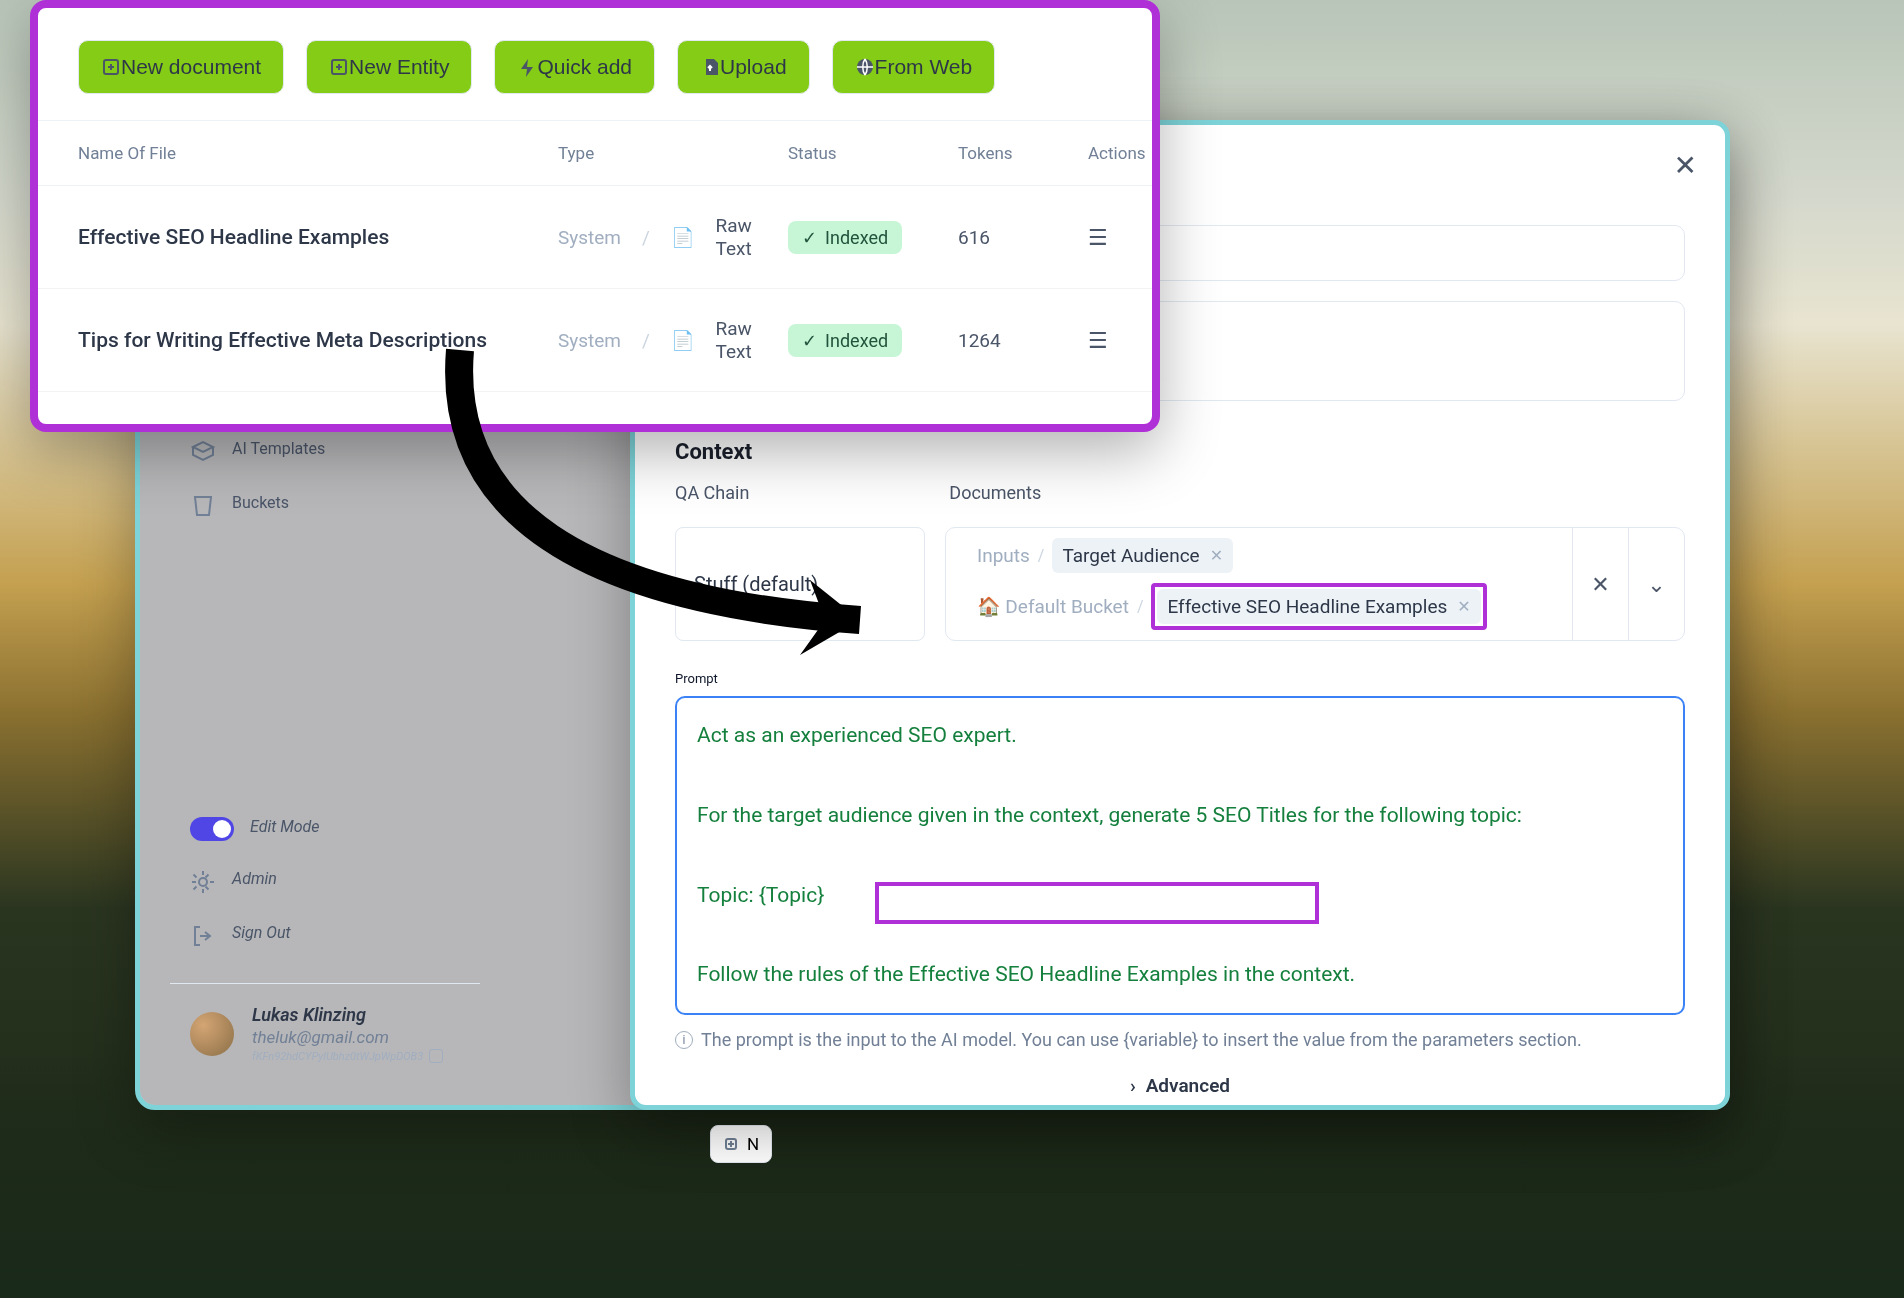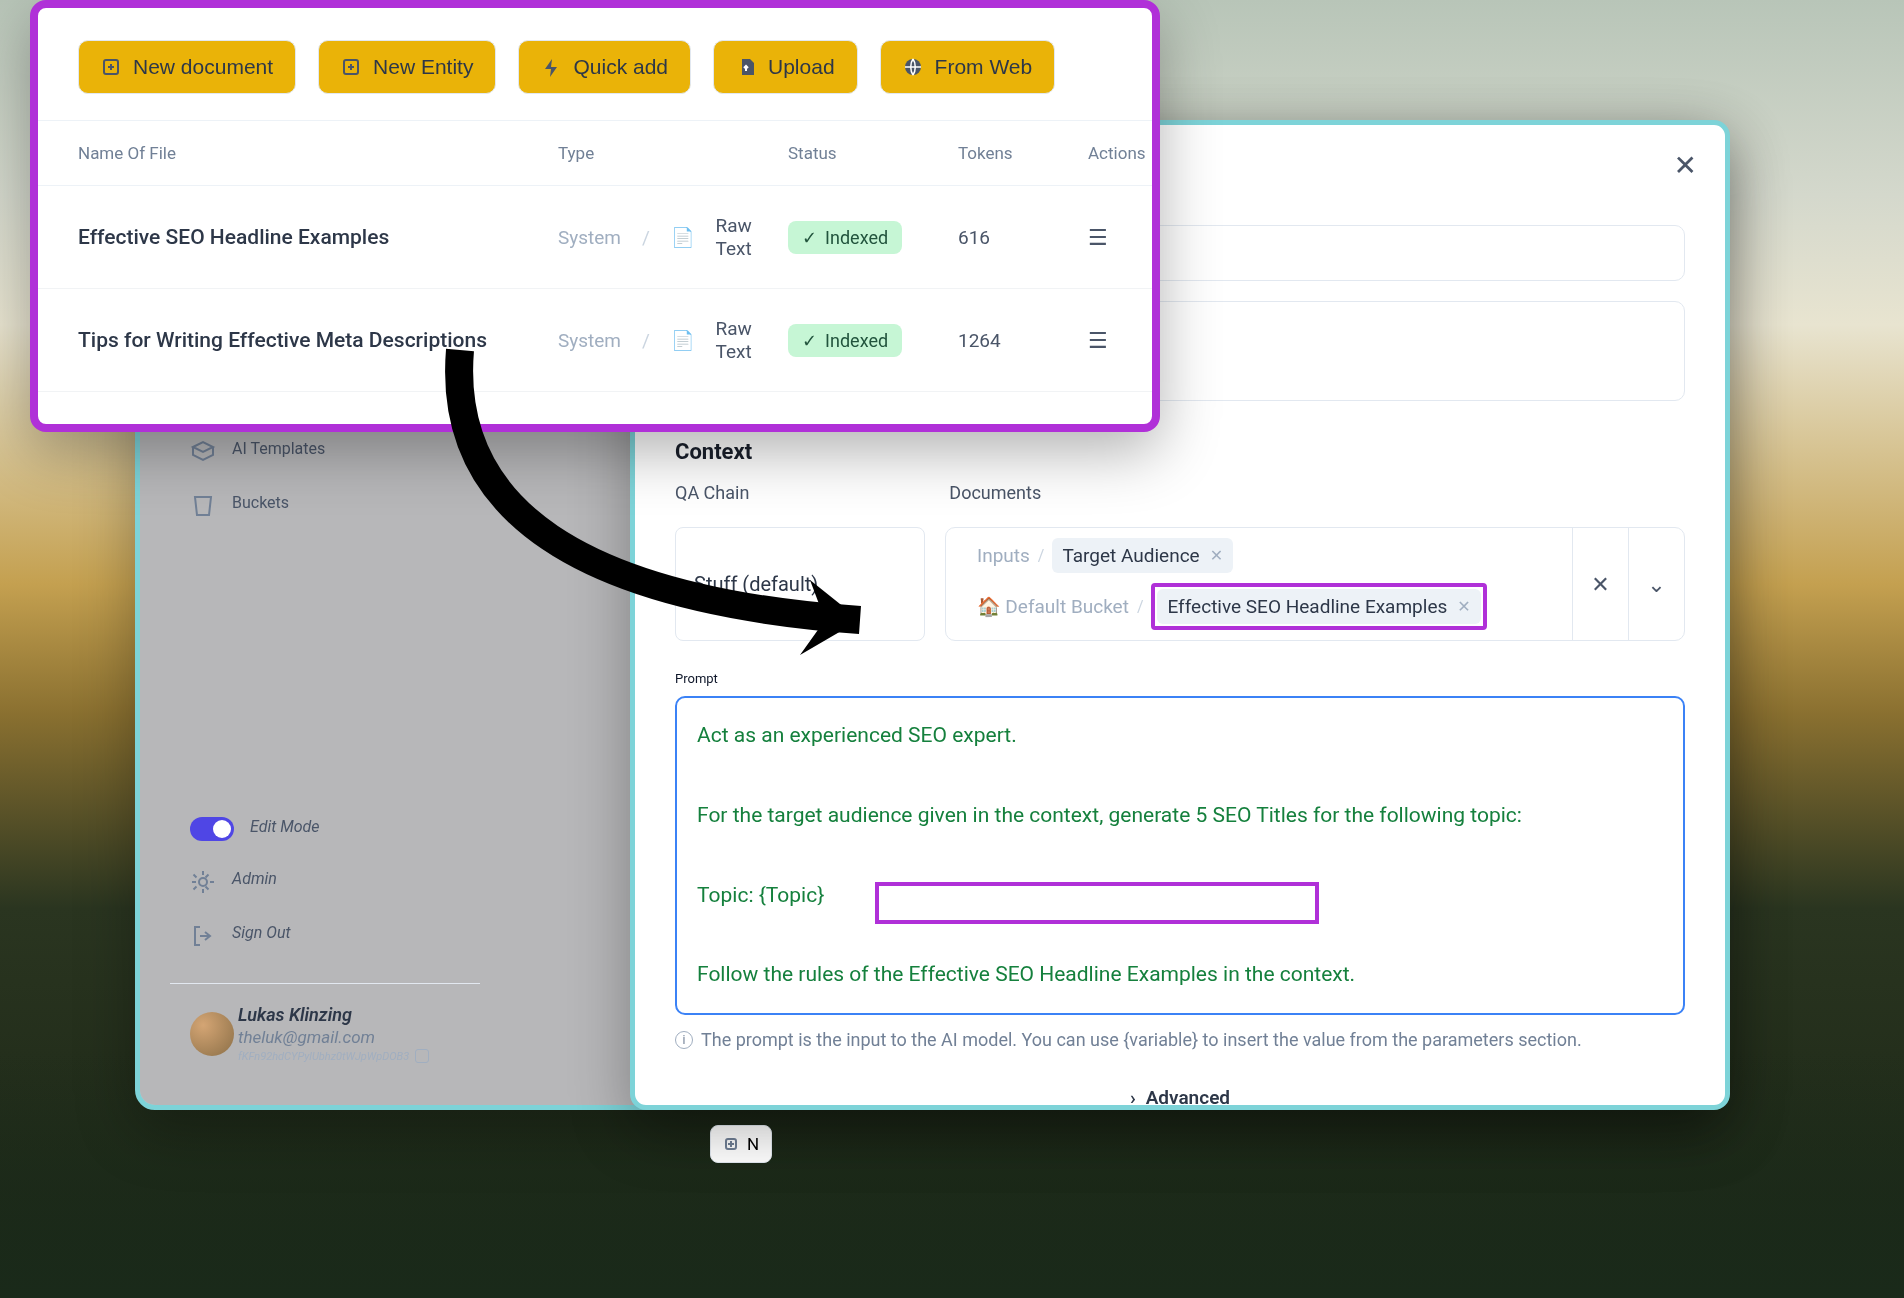--- a/index.html
+++ b/index.html
@@ -15,21 +15,21 @@
 .app-window {
   position: absolute; left: 135px; top: 120px; width: 1590px; height: 990px;
   background: #f5f5f7; border-radius: 20px; box-shadow: 0 20px 60px rgba(0,0,0,.3);
   border: 5px solid #7dd3d8;
 }
 .sidebar-bottom { position: absolute; left: 30px; bottom: 22px; width: 310px; font-style: italic; }
 .nav-item { display: flex; align-items: flex-start; gap: 16px; padding: 14px 20px; color: #4a5568; font-size: 16px; cursor: pointer; }
 .nav-item svg { width: 26px; height: 26px; stroke: #718096; fill: none; stroke-width: 2; }
 .toggle { width: 44px; height: 24px; background: #4f46e5; border-radius: 12px; position: relative; }
 .toggle::after { content:''; position:absolute; width:18px; height:18px; background:#fff; border-radius:50%; top:3px; right:3px; }
-.user-block { display:flex; gap:4px; padding: 20px; border-top: 1px solid #e2e8f0; margin-top: 20px; align-items: center; }
+.user-block { display:flex; gap:18px; padding: 20px; border-top: 1px solid #e2e8f0; margin-top: 20px; align-items: center; }
 .avatar { width: 44px; height: 44px; border-radius: 50%; background: radial-gradient(circle at 30% 30%, #d4a574, #8b6f47); }
 .user-info { display:flex; flex-direction:column; gap:2px; }
 .user-name { font-size: 18px; font-weight: 600; color: #2d3748; }
 .user-email { font-size: 17px; color: #718096; }
 .user-id { font-size: 11px; color: #a0aec0; display:flex; gap:6px; align-items:center; }
 .copy-icon { width:14px; height:14px; border:1.5px solid #a0aec0; border-radius:3px; }
 
 .sidebar-mid { position:absolute; left: 30px; top: 300px; width: 310px; }
 
 
@@ -59,30 +59,30 @@
 .chip-hl { border: 4px solid #b030d8; border-radius:4px; padding: 2px; }
 .docs-ctrl { width: 56px; display:flex; align-items:center; justify-content:center; border-left:1px solid #e2e8f0; font-size: 22px; color:#4a5568; cursor:pointer; }
 
 .field-label { font-size: 13px; color:#0f172a; margin: 30px 0 10px; }
 .prompt-box { width:100%; border:2px solid #3b82f6; border-radius:10px; padding: 18px 20px; font-size: 21px; color:#15803d; line-height: 1.9; position: relative; }
 .prompt-box p { margin-bottom: 0; }
 .hl-text { position: relative; }
 .hl-box { position:absolute; border: 4px solid #b030d8; pointer-events:none; }
 .hint-row { display:flex; align-items:center; gap:8px; margin-top: 14px; color:#718096; font-size: 18px; }
 .info-icon { width:18px; height:18px; border:1.5px solid #a0aec0; border-radius:50%; display:inline-flex; align-items:center; justify-content:center; font-size:12px; }
-.advanced-row { text-align:center; margin-top: 36px; color:#2d3748; font-size:19px; font-weight:600; cursor:pointer; }
+.advanced-row { text-align:center; margin-top: 24px; color:#2d3748; font-size:19px; font-weight:600; cursor:pointer; }
 
 
 .file-panel {
   position:absolute; left: 30px; top: 0; width: 1130px; height: 432px;
   background:#fff; border: 8px solid #b030d8; border-radius: 16px;
   box-shadow: 0 20px 60px rgba(0,0,0,.3);
 }
 .fp-toolbar { display:flex; gap: 22px; padding: 32px 40px 26px; border-bottom: 1px solid #edf2f7; }
-.fp-btn { display:inline-flex; align-items:center; gap:12px; padding: 14px 22px; border:1px solid #e2e8f0; border-radius:10px; background:#eab308; font-size: 21px; color:#2d3748; cursor:pointer; }
+.fp-btn { display:inline-flex; align-items:center; padding: 14px 22px; border:1px solid #e2e8f0; border-radius:10px; background:#84cc16; font-size: 21px; color:#2d3748; cursor:pointer; }
 .fp-btn svg { width:20px; height:20px; stroke:#4a5568; fill:none; stroke-width:2; }
 .fp-head { display:grid; grid-template-columns: 480px 230px 170px 130px 90px; padding: 22px 40px; font-size: 17px; color:#718096; border-bottom:1px solid #edf2f7; }
 .fp-row { display:grid; grid-template-columns: 480px 230px 170px 130px 90px; padding: 28px 40px; align-items:center; border-bottom:1px solid #f1f3f5; }
 .fp-name { font-size: 21px; color:#2d3748; font-weight: 500; }
 .fp-type { display:flex; align-items:center; gap:21px; font-size:19px; color:#4a5568; }
 .fp-type .sys { color:#a0aec0; }
 .badge { display:inline-flex; align-items:center; gap:8px; background:#c6f6d5; color:#22543d; padding:6px 14px; border-radius:8px; font-size:18px; }
 .fp-tokens { font-size:19px; color:#4a5568; }
 .fp-act { font-size:22px; color:#4a5568; cursor:pointer; }
 

